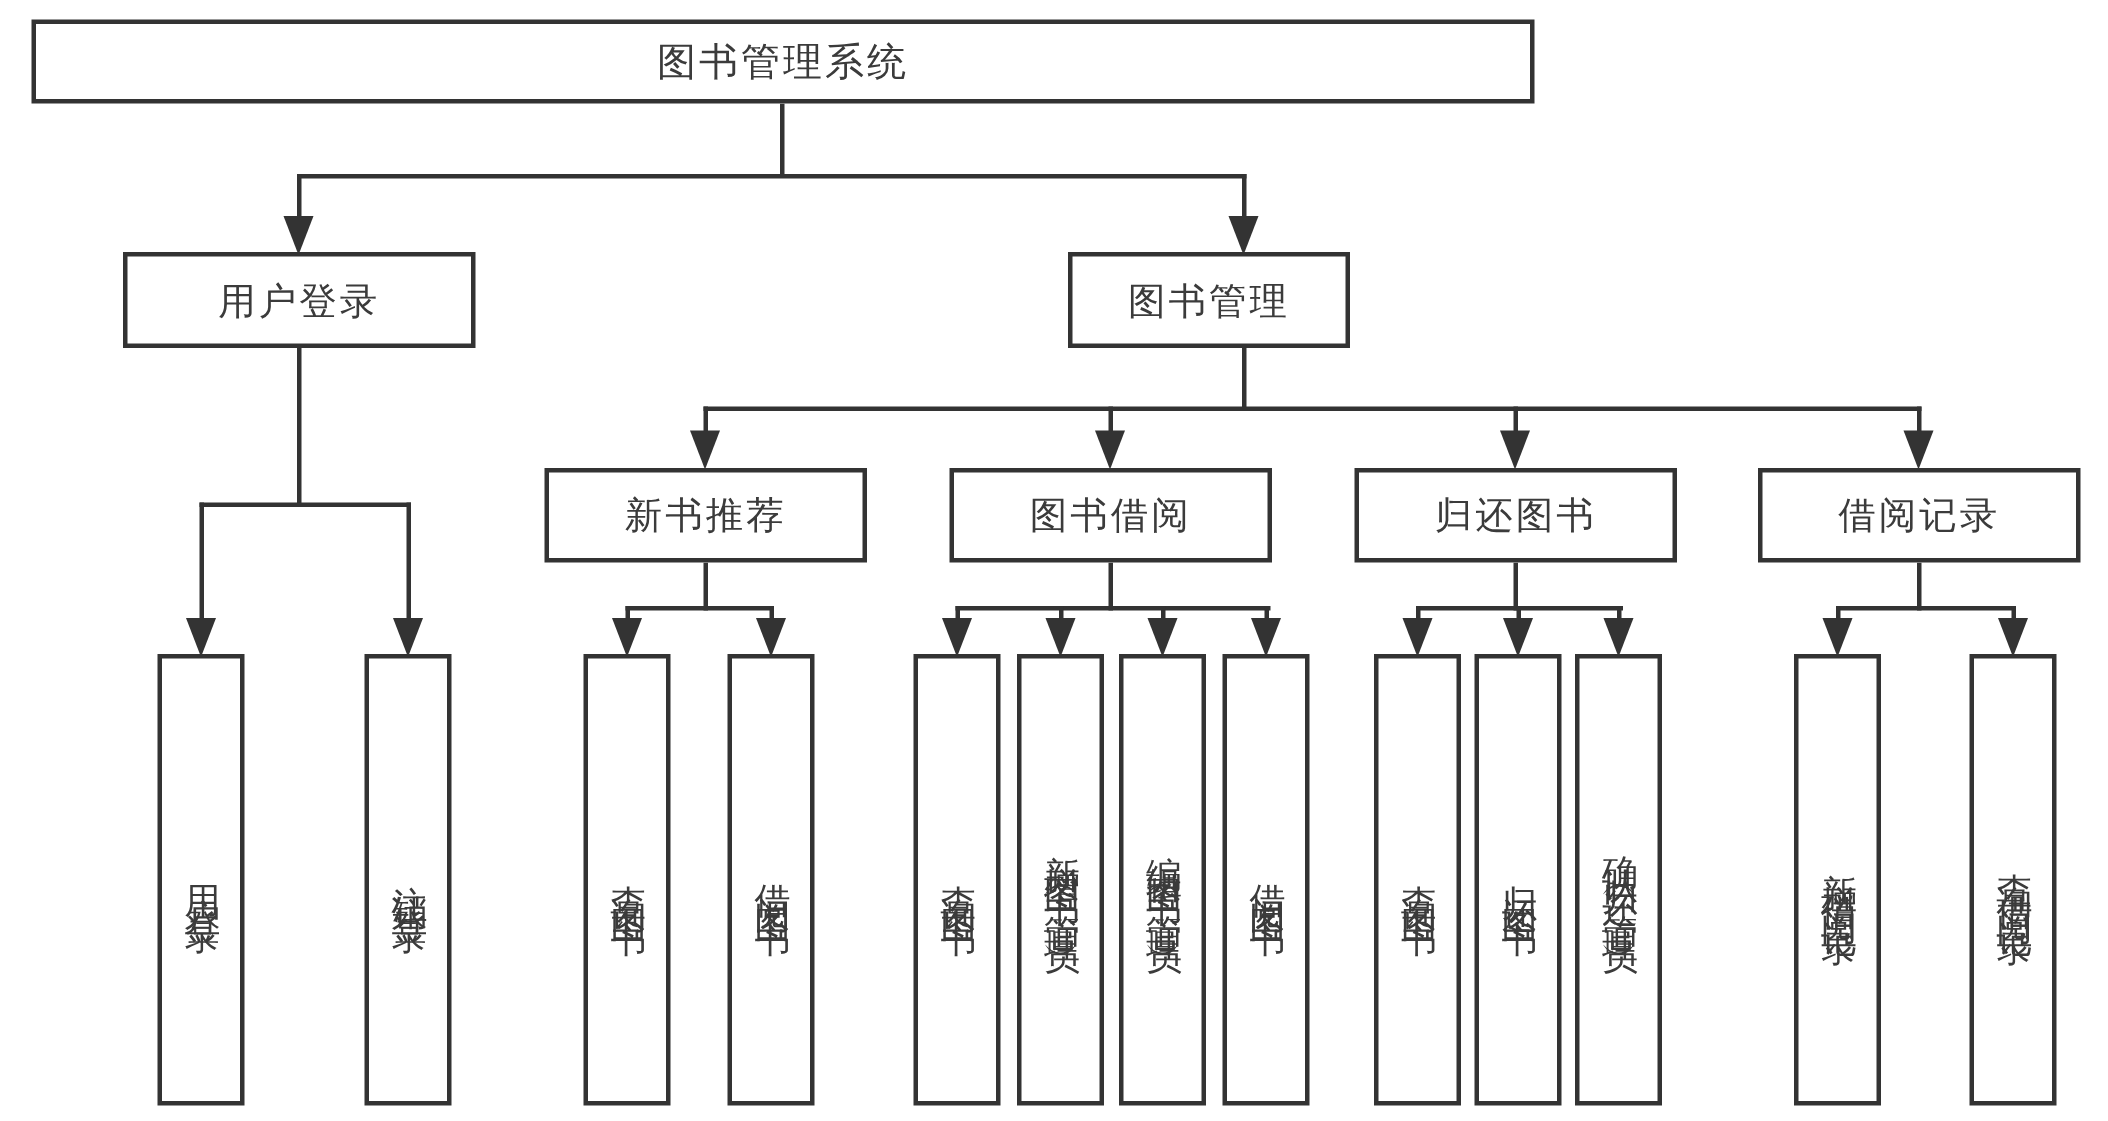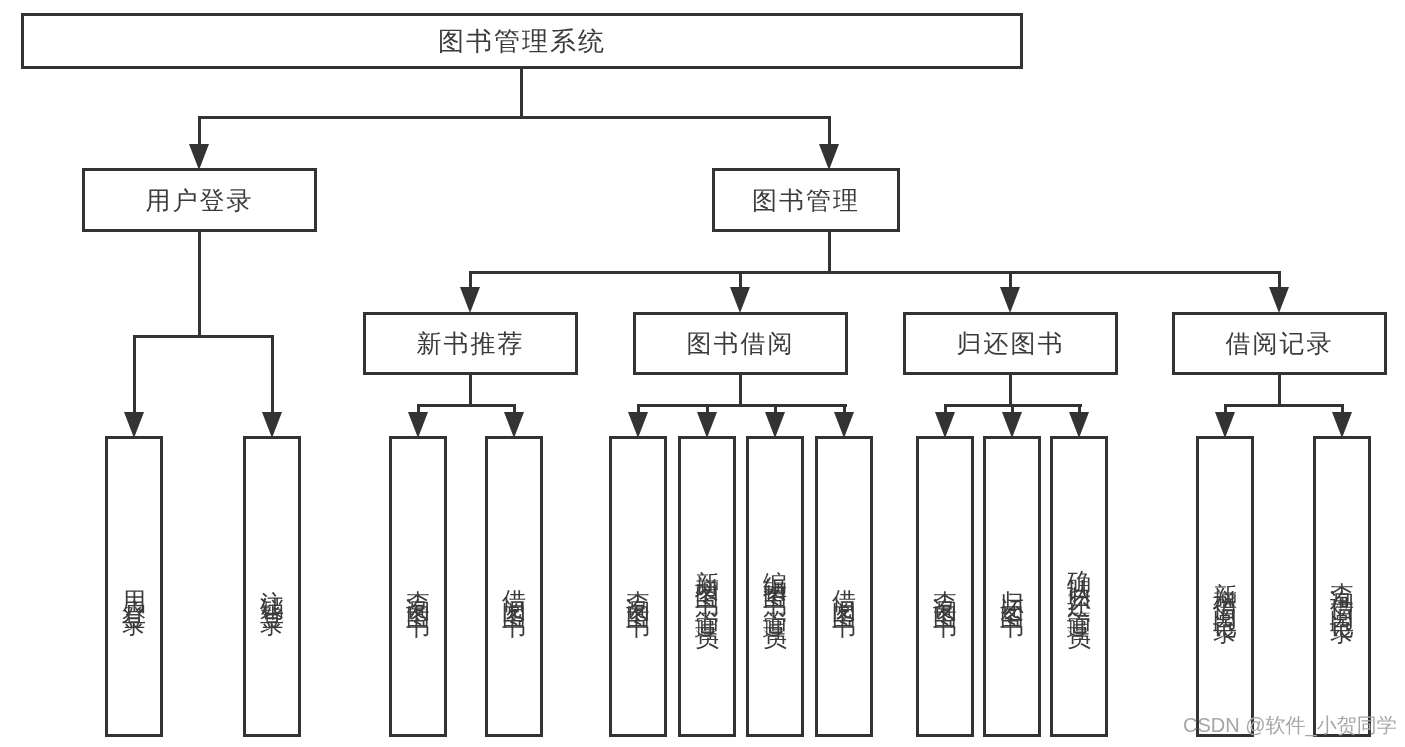--- a/index.html
+++ b/index.html
@@ -156,15 +156,14 @@
   <div class="box vnode" style="left:746px;top:436px;width:58px;height:301px">编辑图书（管理员）</div>
   <div class="box vnode" style="left:815px;top:436px;width:58px;height:301px">借阅图书</div>
 
   <div class="box vnode" style="left:916px;top:436px;width:58px;height:301px">查询图书</div>
   <div class="box vnode" style="left:983px;top:436px;width:58px;height:301px">归还图书</div>
   <div class="box vnode" style="left:1050px;top:436px;width:58px;height:301px">确认归还（管理员）</div>
 
   <div class="box vnode" style="left:1196px;top:436px;width:58px;height:301px">新增借阅记录</div>
   <div class="box vnode" style="left:1313px;top:436px;width:58px;height:301px">查询借阅记录</div>
 
-  <div class="watermark">CSDN @软件_小贺同学</div>
 
 </div>
 
 </body></html>

